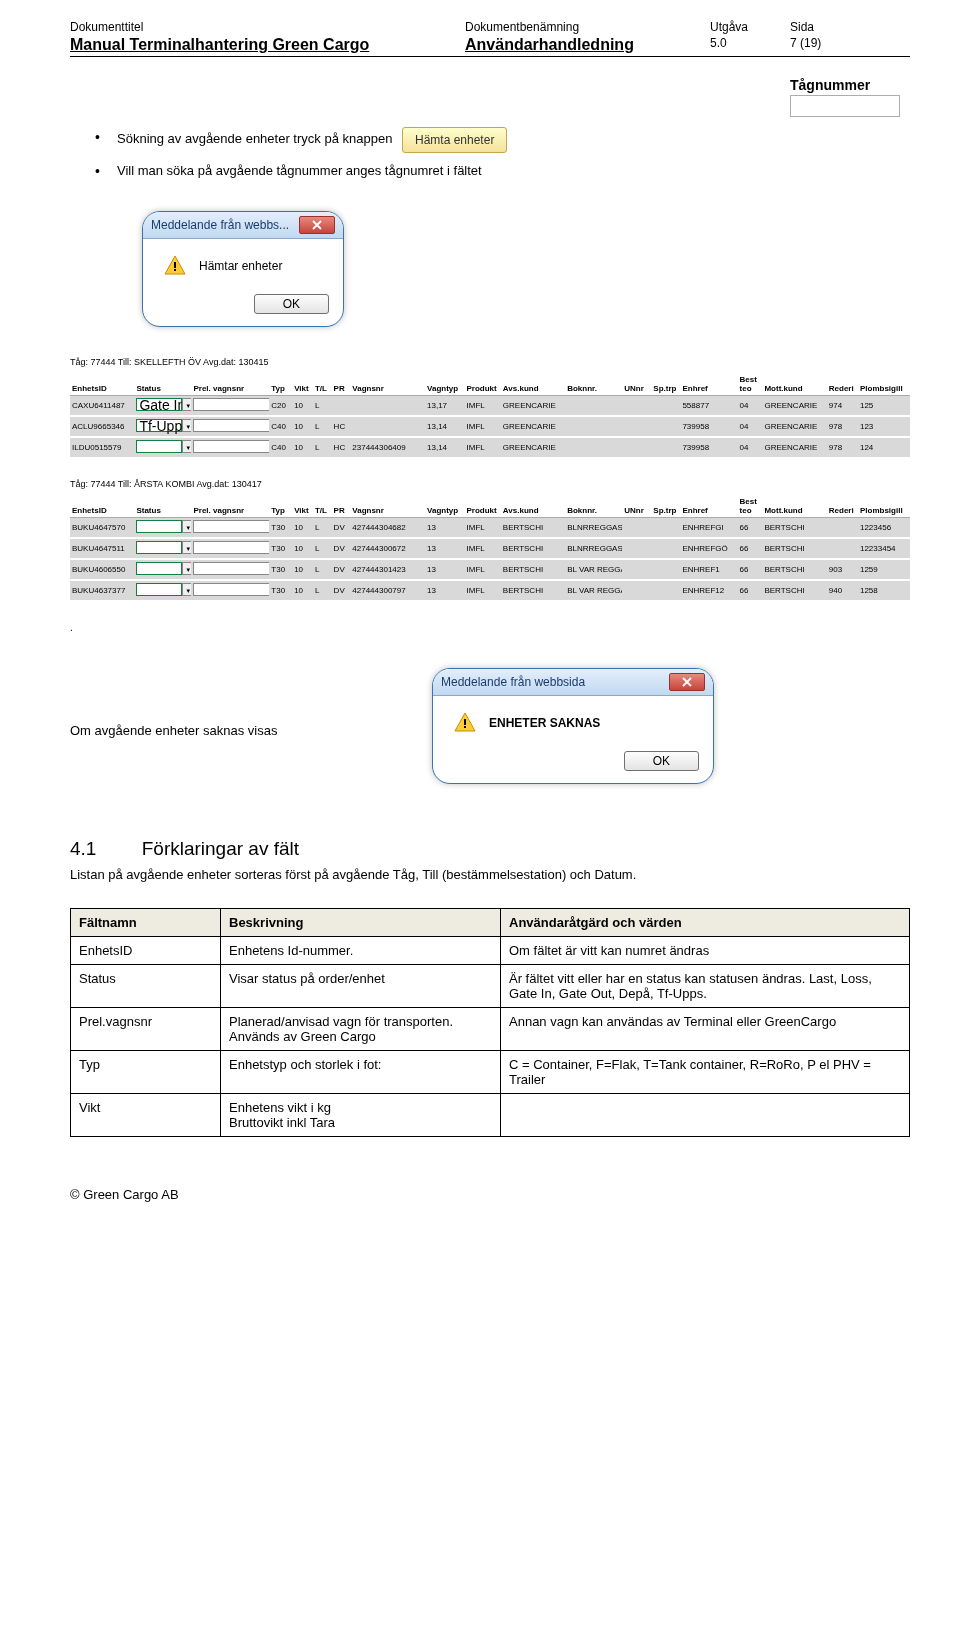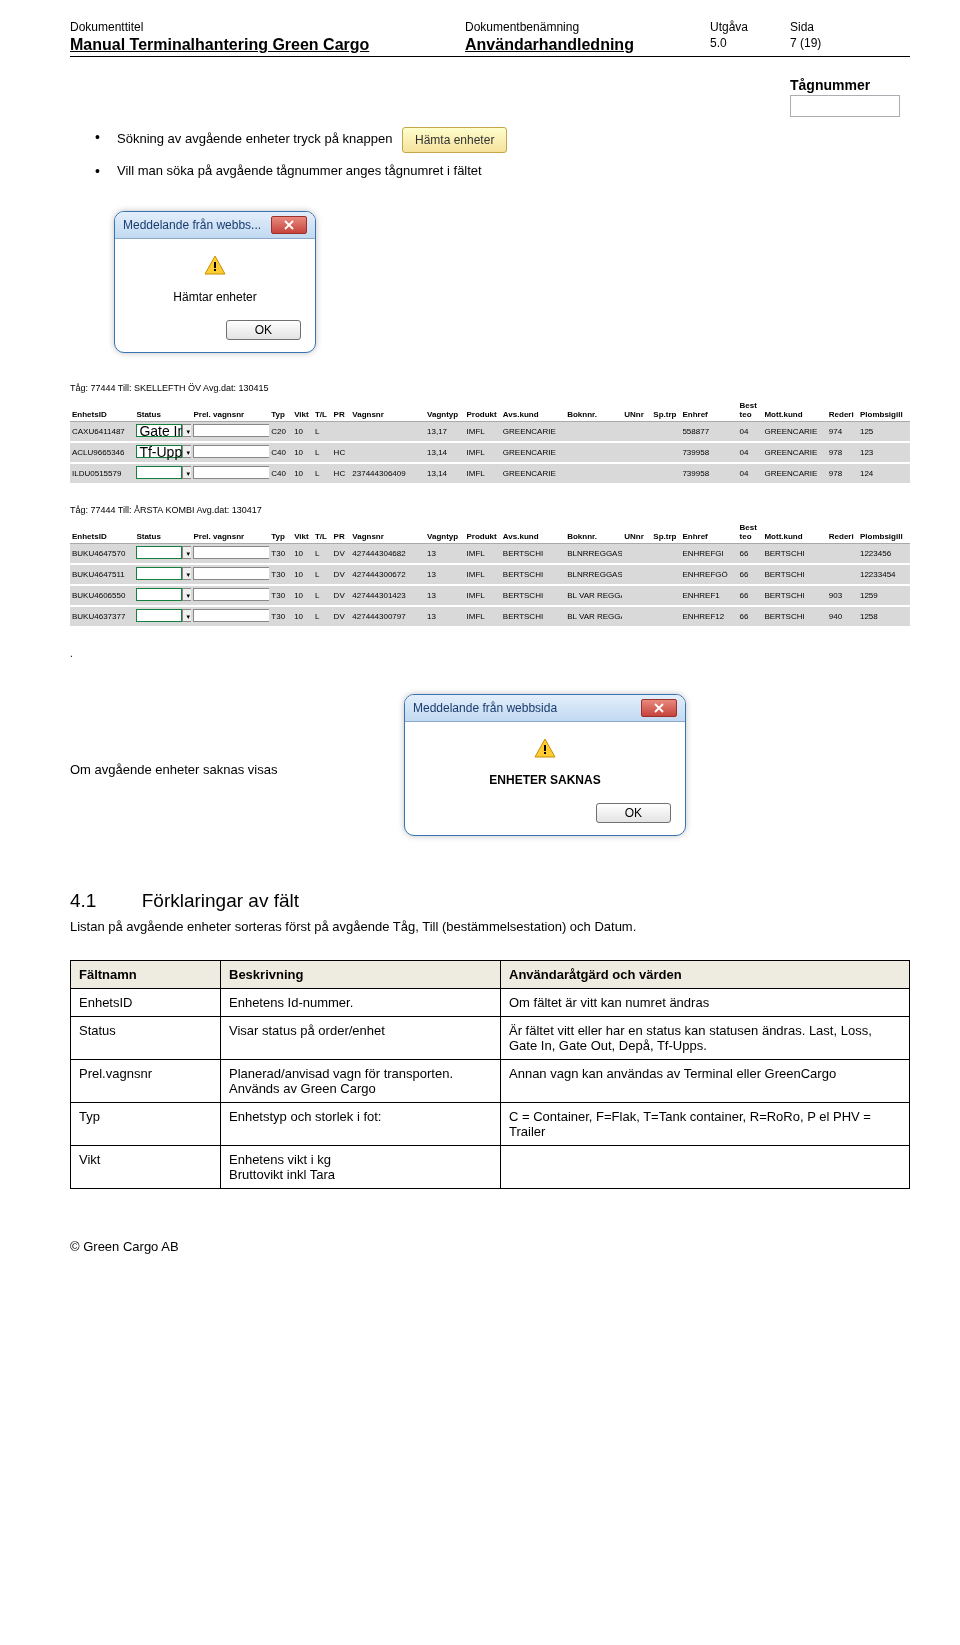--- a/index.html
+++ b/index.html
@@ -26,25 +26,25 @@
 
     .tagnummer-box { float: right; margin-top: -10px; margin-right: 10px; }
     .tagnummer-box .lbl { font-weight: bold; font-size: 14px; display: block; text-align: left; margin-bottom: 2px; }
     .tagnummer-input { width: 110px; height: 22px; border: 1px solid #abadb3; background: #fff; }
 
     .hamta-btn { display: inline-block; padding: 3px 12px; background: linear-gradient(#fefecd, #f5e19c); border: 1px solid #c5a74a; border-radius: 3px; font-size: 12px; color: #333; }
 
     .dialog {
       display: inline-block;
       border: 1px solid #3874b3;
-      border-radius: 10px;
+      border-radius: 18px;
       overflow: hidden;
       box-shadow: 0 0 6px rgba(0,0,0,0.25);
       background: #fff;
-      margin: 10px 0 20px 44px;
+      margin: 10px 0 20px 72px;
     }
     .dialog-titlebar {
       background: linear-gradient(#e3eefb, #c1d9f1);
       padding: 4px 8px;
       font-size: 12px;
       color: #1a3c6e;
       display: flex;
       align-items: center;
       justify-content: space-between;
       border-bottom: 1px solid #8ca8c8;
@@ -54,21 +54,21 @@
       width: 36px; height: 18px;
       background: linear-gradient(#e9897d,#c6443d);
       border: 1px solid #9a3029;
       border-radius: 2px;
       display: flex;
       align-items: center;
       justify-content: center;
       color: #fff;
       font-size: 11px;
     }
-    .dialog-body { padding: 15px 20px 10px 20px; min-width: 200px; display: flex; align-items: center; gap: 12px; flex-direction: column; }
+    .dialog-body { padding: 15px 20px 10px 20px; min-width: 200px; display: flex; align-items: center; gap: 12px; }
     .warn-icon { width: 24px; height: 24px; }
     .dialog-body .msg { font-size: 12px; }
     .dialog-footer { padding: 6px 14px 12px; text-align: right; }
     .ok-btn { padding: 2px 28px; border: 1px solid #707070; background: linear-gradient(#fefefe,#e3e3e3); border-radius: 3px; font-size: 12px; }
 
     .table-section { margin-top: 10px; margin-bottom: 20px; font-size: 9px; }
     .table-caption { font-size: 9px; margin-bottom: 6px; }
     table.data { border-collapse: collapse; width: 100%; table-layout: fixed; }
     table.data th { text-align: left; font-weight: bold; font-size: 8px; padding: 2px 2px; border-bottom: 1px solid #aaa; vertical-align: bottom; }
     table.data td { font-size: 8px; padding: 2px 2px; background: #d9d9d9; border-bottom: 2px solid #fff; white-space: nowrap; overflow: hidden; }

